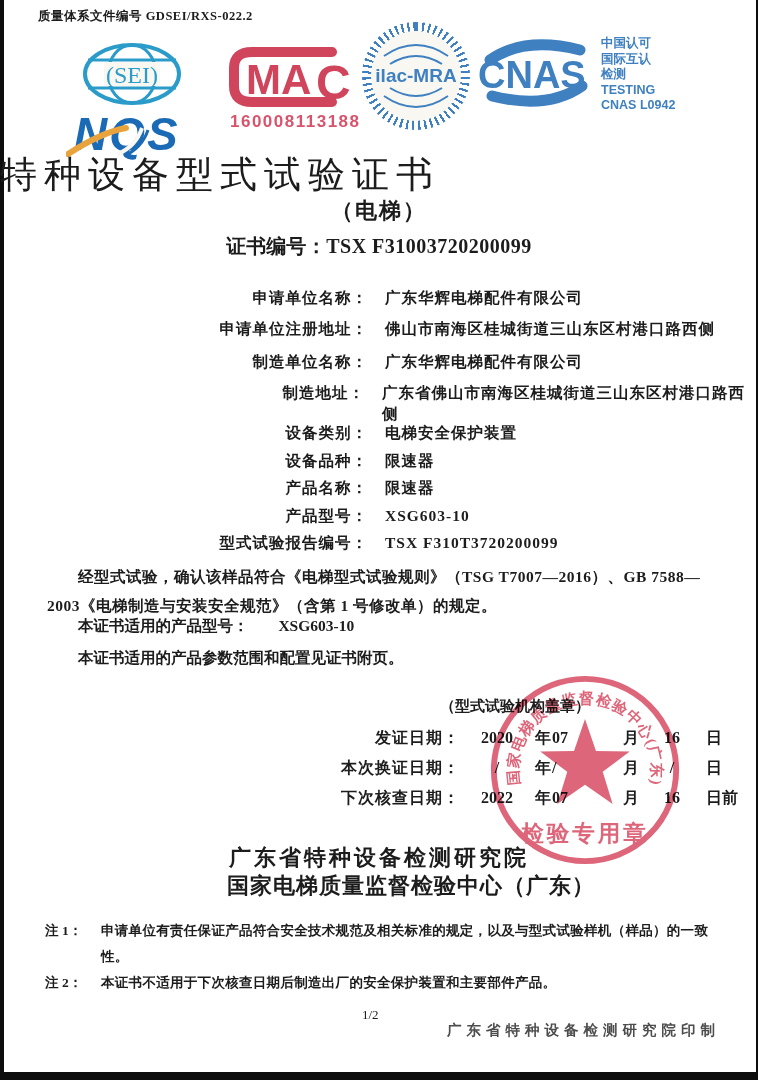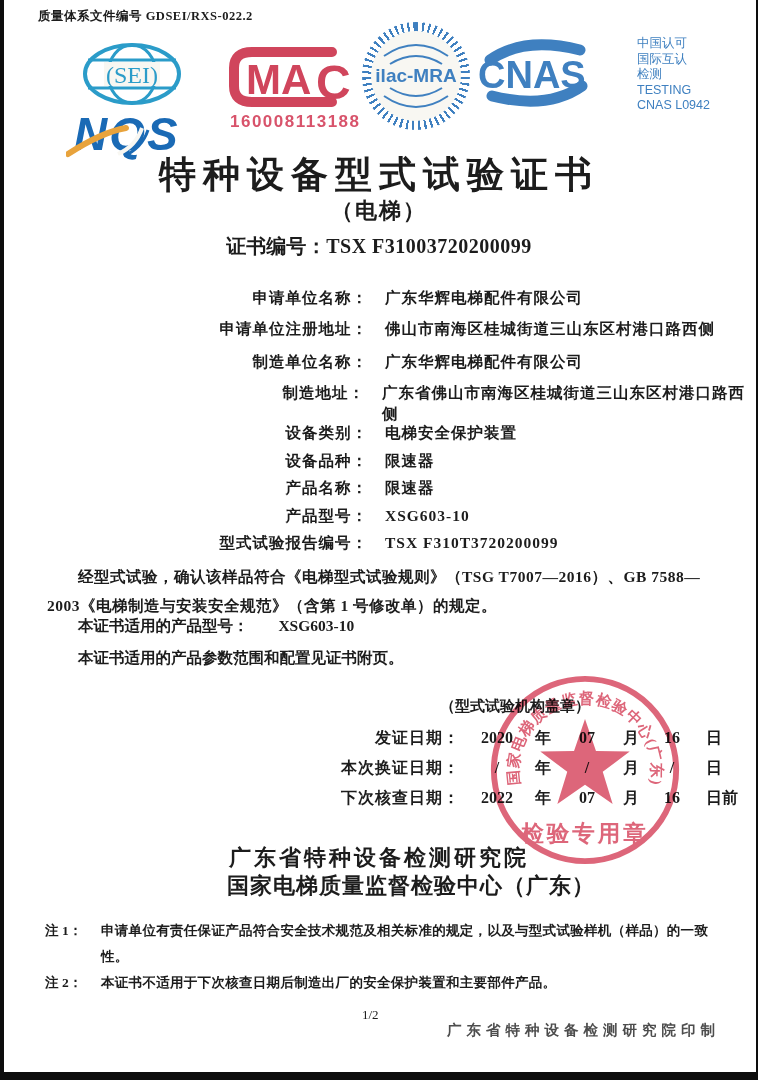--- a/index.html
+++ b/index.html
@@ -20,26 +20,26 @@
   .sei-logo{left:82px;top:42px;}
   .nqs-logo{left:66px;top:102px;}
   .cma-logo{left:228px;top:44px;}
   .cma-number{position:absolute;left:230px;top:112px;font-size:17px;font-weight:bold;
     color:#d8536b;letter-spacing:1.5px;font-family:"Liberation Sans",sans-serif;}
   .ilac-logo{left:362px;top:22px;width:108px;height:108px;border-radius:50%;
     background:repeating-conic-gradient(#3f80c0 0deg 2.5deg,rgba(0,0,0,0) 2.5deg 7deg);}
   .ilac-inner{position:absolute;left:9px;top:9px;width:90px;height:90px;border-radius:50%;background:#f8f7f2;}
   .ilac-svg{position:absolute;left:0;top:0;}
   .cnas-logo{left:476px;top:34px;}
-  .cnas-text{position:absolute;left:601px;top:36px;color:#3f80c0;font-weight:normal;
-    font-family:"Liberation Sans",sans-serif;font-size:12.5px;line-height:15.5px;margin-left:36px;}
-
-  
-  .title-main{position:absolute;left:0;top:150px;width:758px;text-align:center;
-    font-size:37px;font-weight:bold;letter-spacing:7px;}
+  .cnas-text{position:absolute;left:601px;top:36px;color:#3f80c0;font-weight:bold;
+    font-family:"Liberation Sans",sans-serif;font-size:12.5px;line-height:15.5px;}
+
+  
+  .title-main{position:absolute;left:0;top:150px;width:758px;text-align:left;
+    font-size:37px;font-weight:normal;letter-spacing:7px;}
   .title-sub{position:absolute;left:0;top:196px;width:758px;text-align:center;
     font-size:22px;font-weight:bold;letter-spacing:2px;}
   .cert-no-line{position:absolute;left:0;top:233px;width:758px;text-align:center;
     font-size:20px;font-weight:bold;}
   .cert-no-line .num{margin-left:0;letter-spacing:.5px;}
 
   
   .fields{position:absolute;left:0;width:758px;}
   .fblock1{top:288px;} .fblock2{top:352px;} .fblock3{top:423px;}
   .frow{display:flex;align-items:baseline;height:31px;font-size:15.5px;font-weight:bold;padding-left:33px;}
@@ -54,21 +54,21 @@
   .applicable .fvalue{margin-left:26px;}
   .attach-note{position:absolute;left:47px;top:648px;font-size:15.5px;font-weight:bold;text-indent:2em;width:665px;}
 
   
   .seal-caption{position:absolute;left:440px;top:697px;width:280px;text-align:left;
     font-size:15px;font-weight:bold;}
   .dates{position:absolute;left:252px;top:728px;}
   .drow{display:flex;align-items:baseline;height:30px;font-size:16px;font-weight:bold;}
   .drow .dlabel{width:208px;text-align:right;letter-spacing:1px;}
   .drow .dyear{width:74px;text-align:center;}
-  .drow .dmonth{width:70px;text-align:center;}
+  .drow .dmonth{width:70px;}
   .drow .dday{width:64px;text-align:center;}
   .drow .dunit{width:18px;text-align:center;}
   .drow .dsuffix{margin-left:2px;white-space:nowrap;}
 
   
   .stamp{position:absolute;left:487px;top:672px;width:196px;height:196px;
     opacity:.82;mix-blend-mode:multiply;}
 
   
   .inst1{position:absolute;left:0;top:843px;width:758px;text-align:center;

